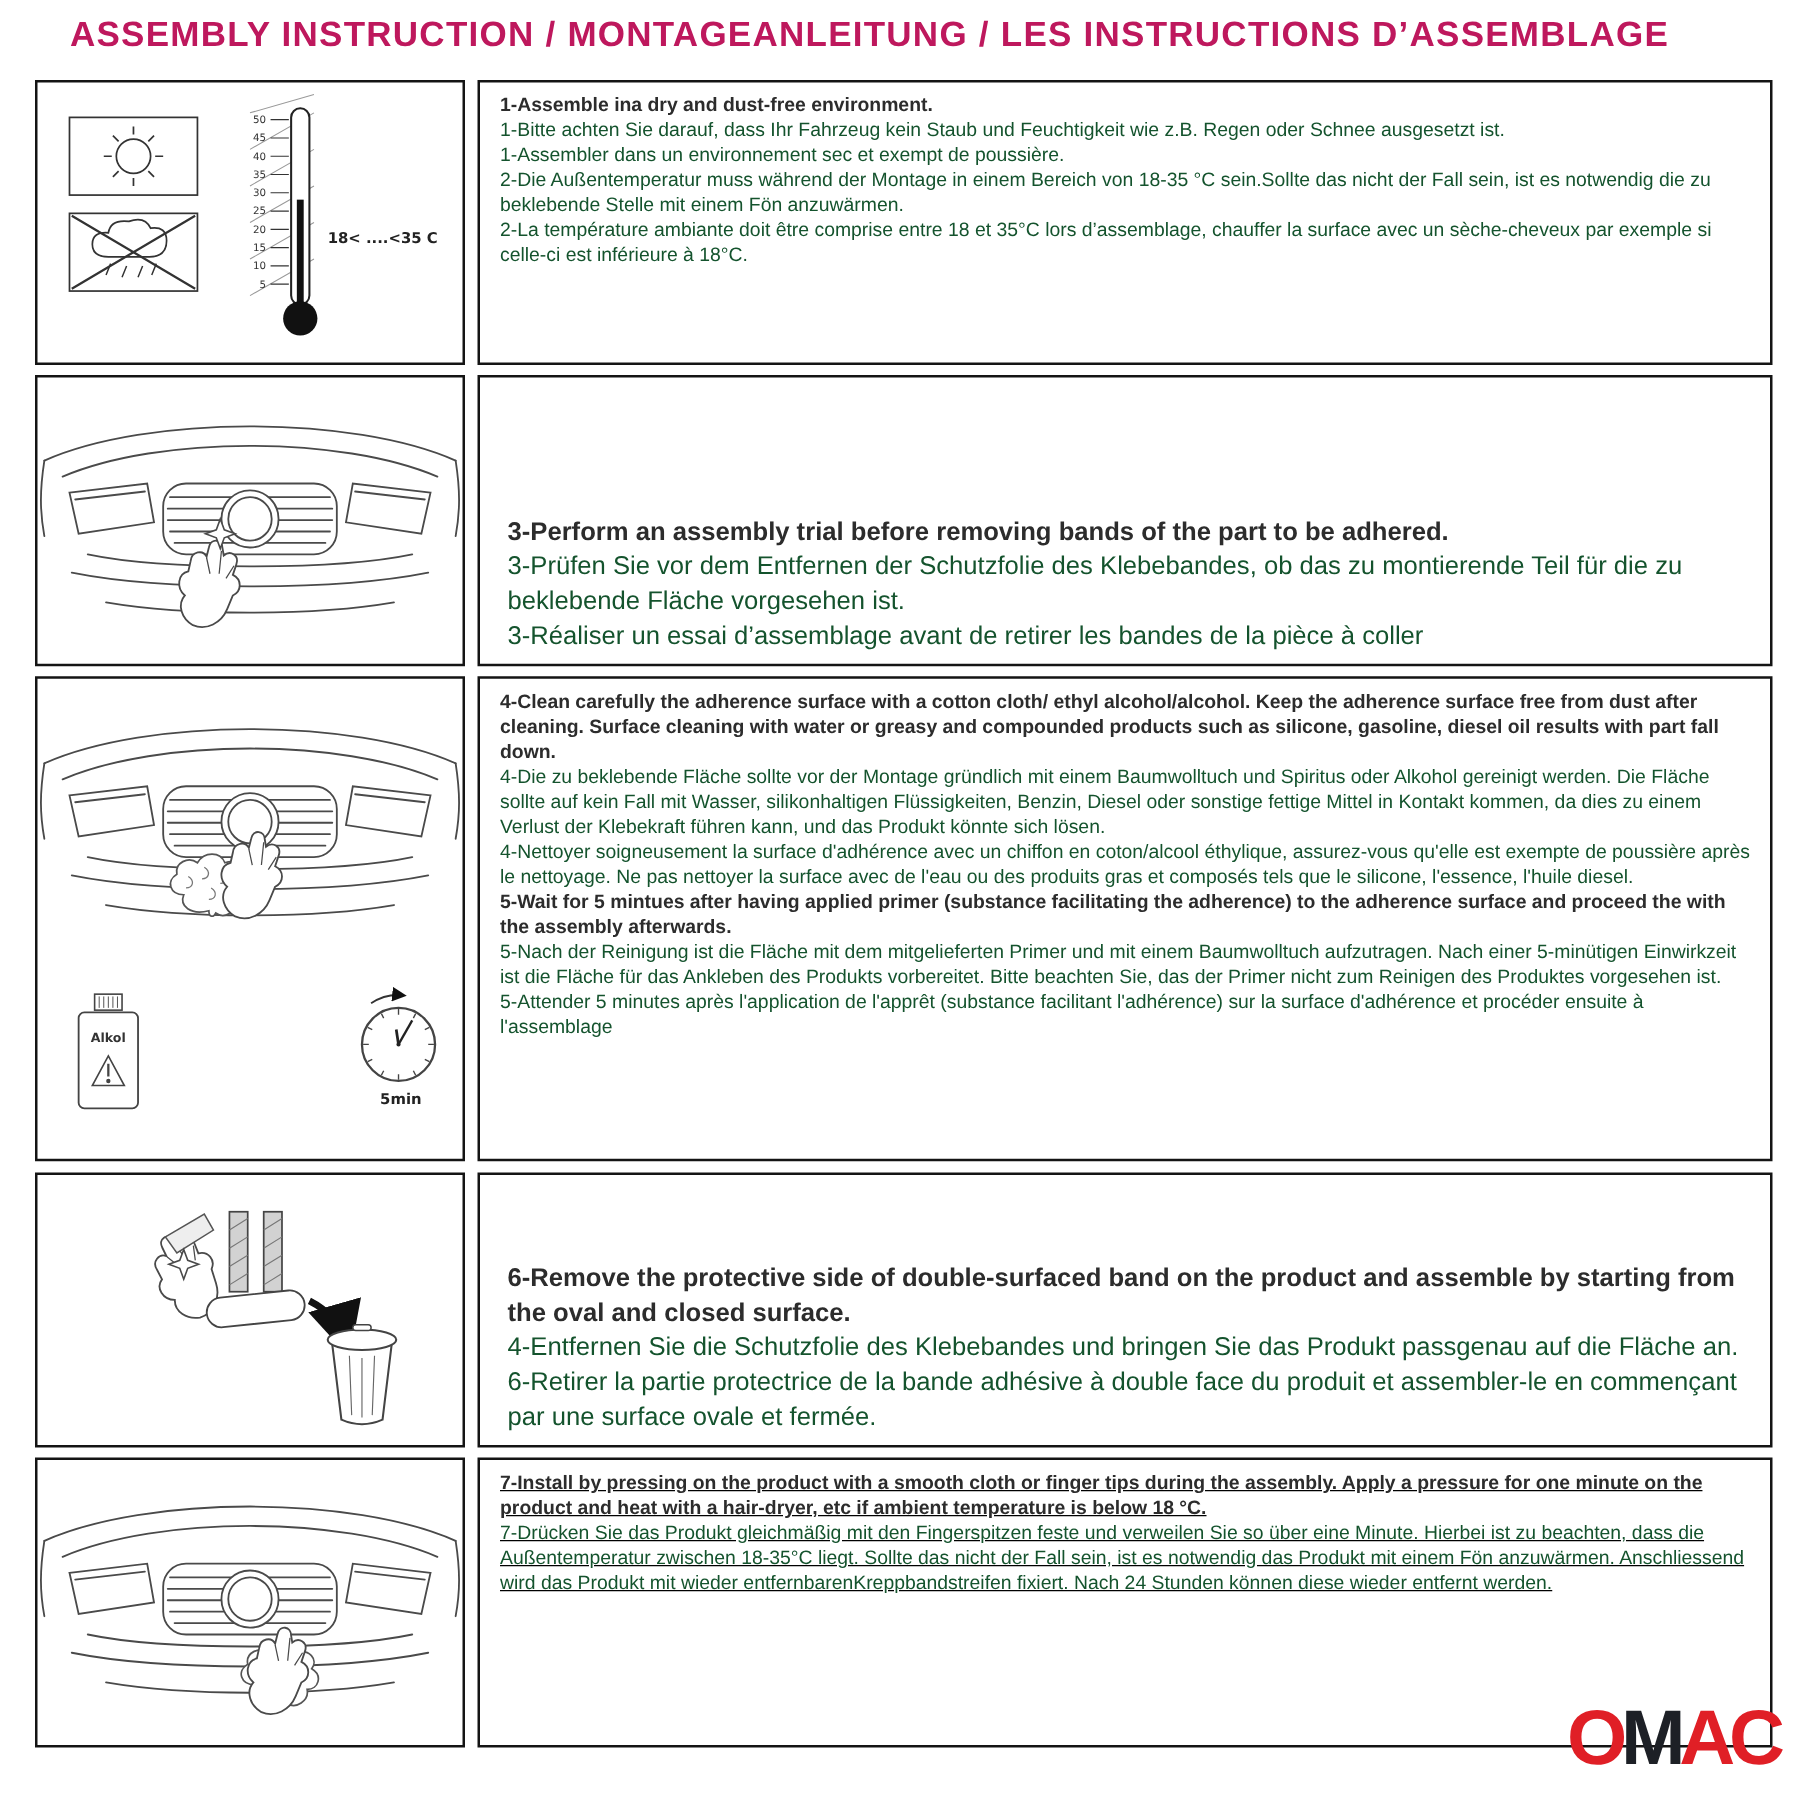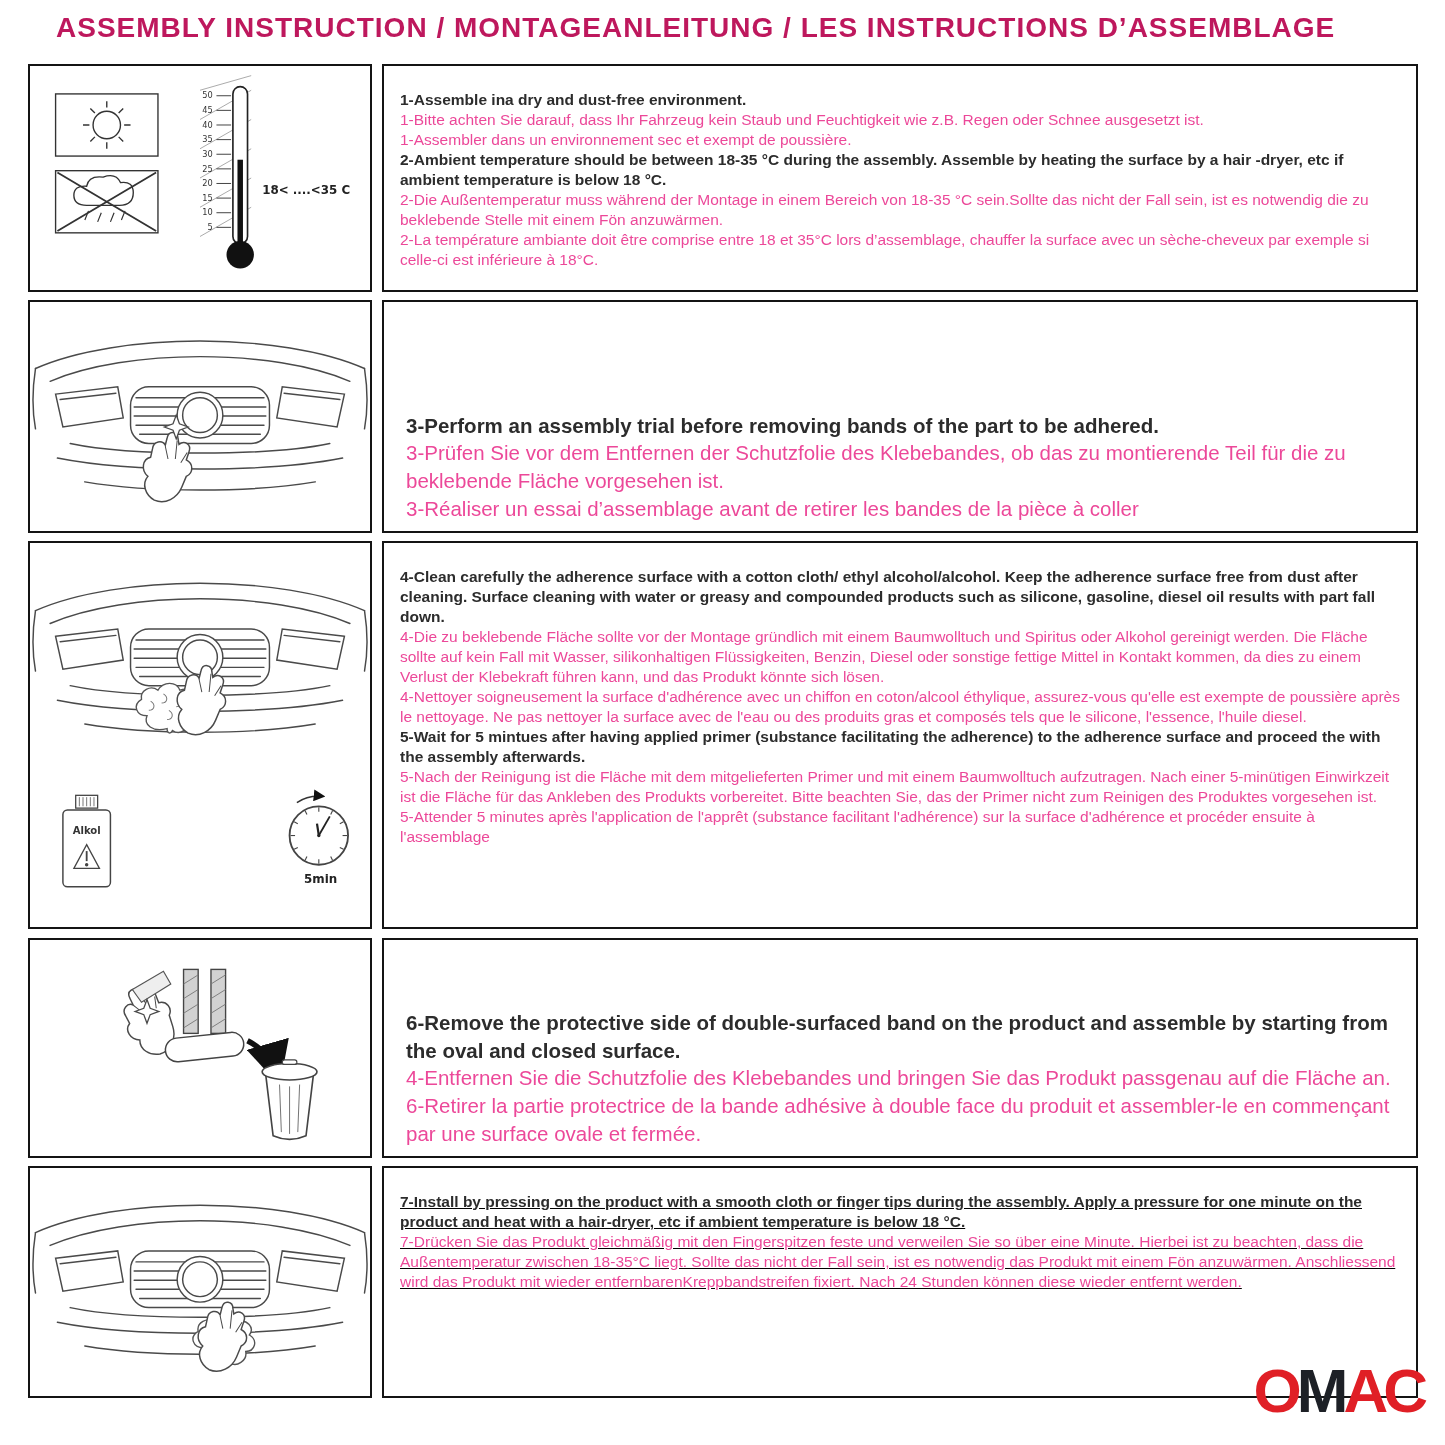--- a/index.html
+++ b/index.html
@@ -9,26 +9,26 @@
          color:#be185d;letter-spacing:1px;white-space:nowrap;}
   .row{position:absolute;left:28px;width:1390px;display:flex;gap:10px;align-items:stretch;}
   #row1{top:64px;height:228px;}
   #row2{top:300px;height:233px;}
   #row3{top:541px;height:388px;}
   #row4{top:938px;height:220px;}
   #row5{top:1166px;height:232px;text-decoration:underline;}
   .illus{width:344px;flex:none;border:2px solid #141414;background:#fff;box-sizing:border-box;
          display:flex;align-items:center;justify-content:center;overflow:hidden;}
   .illus svg{width:100%;height:100%;display:block;}
-  .txt{flex:1;border:2px solid #141414;box-sizing:border-box;background:#fff;padding:24px 16px;}
+  .txt{flex:1;border:2px solid #141414;box-sizing:border-box;background:#fff;padding:9px 16px;}
   .txt.small{font-size:15.5px;line-height:1.29;}
   .txt.big{display:flex;flex-direction:column;justify-content:flex-end;font-size:20.5px;line-height:1.36;padding:8px 22px;}
   .txt p{margin:0;}
   p.b{font-weight:bold;color:#2c2c2c;}
-  p.n{color:#ec4899;}
+  p.n{color:#14532d;}
   .gap{margin-top:15px;}
   .logo{position:absolute;right:22px;top:1360px;font-size:62px;font-weight:bold;letter-spacing:-5px;
         line-height:1;z-index:5;}
   .lg{display:inline-block;}
   .lg.r{color:#e01f26;}
   .lg.d{color:#1d2026;}
   .svg-num{font:9px "DejaVu Sans",sans-serif;fill:#333;}
   .svg-range{font:bold 13px "DejaVu Sans",sans-serif;fill:#222;}
   .svg-label{font:bold 11px "DejaVu Sans",sans-serif;fill:#333;}
   .svg-clock{font:bold 13px "DejaVu Sans",sans-serif;fill:#222;}
@@ -122,21 +122,20 @@
           <rect x="-3" y="84" width="6" height="96" fill="#111"></rect>
           <circle cx="0" cy="188" r="15" fill="#111"></circle>
           <text class="svg-range" x="24" y="122">18&lt; ....&lt;35 C</text>
         </g>
       </svg>
     </div>
     <div class="txt small">
       <p class="b">1-Assemble ina dry and dust-free environment.</p>
       <p class="n">1-Bitte achten Sie darauf, dass Ihr Fahrzeug kein Staub und Feuchtigkeit wie z.B. Regen oder Schnee ausgesetzt ist.</p>
       <p class="n">1-Assembler dans un environnement sec et exempt de poussière.</p>
-      <p class="b gap">2-Ambient temperature should be between 18-35 °C  during the assembly. Assemble by heating the surface by a hair -dryer, etc if ambient temperature is below 18 °C.</p>
       <p class="n">2-Die Außentemperatur muss während der Montage in einem Bereich von 18-35 °C  sein.Sollte das nicht der Fall sein, ist es notwendig die zu beklebende Stelle mit einem Fön anzuwärmen.</p>
       <p class="n">2-La température ambiante doit être comprise entre 18 et 35°C lors d’assemblage, chauffer la surface avec un sèche-cheveux par exemple si celle-ci est inférieure à 18°C.</p>
     </div>
   </div>
 
   <div class="row" id="row2">
     <div class="illus">
       <svg viewBox="0 0 372 229">
         <use href="#car-front" transform="translate(0,10)"></use>
         <use href="#hand" transform="translate(128,128)"></use>

